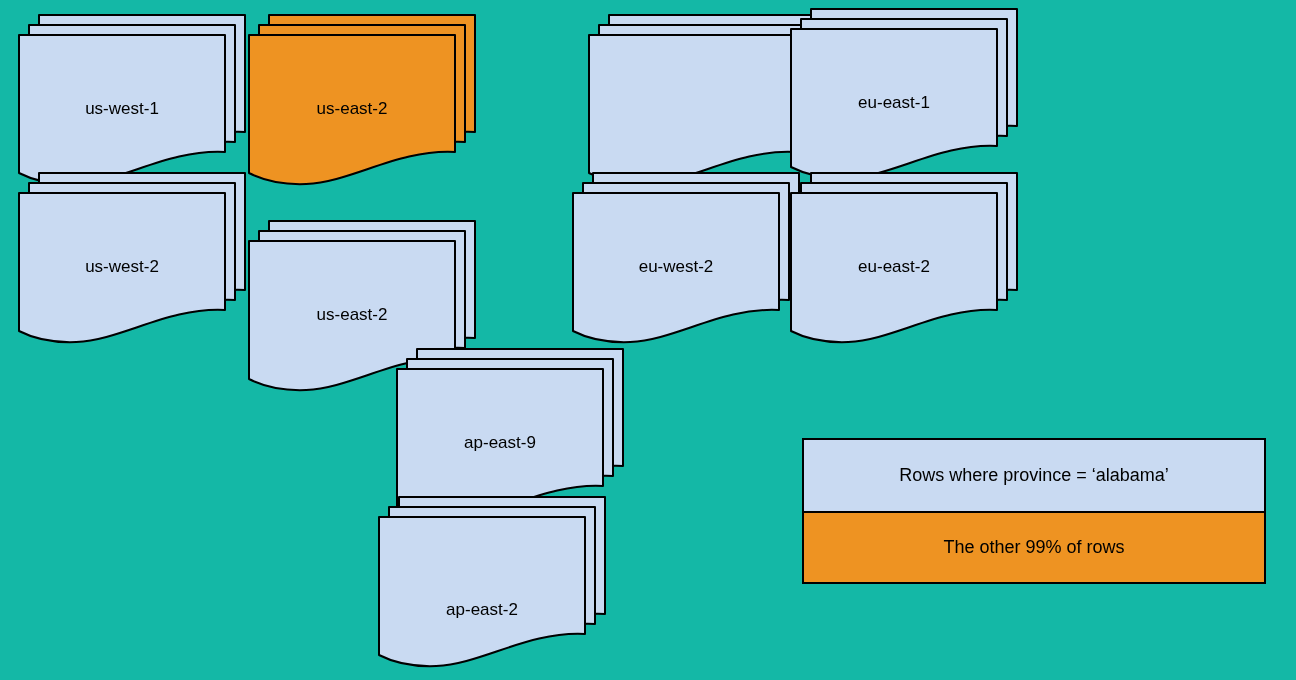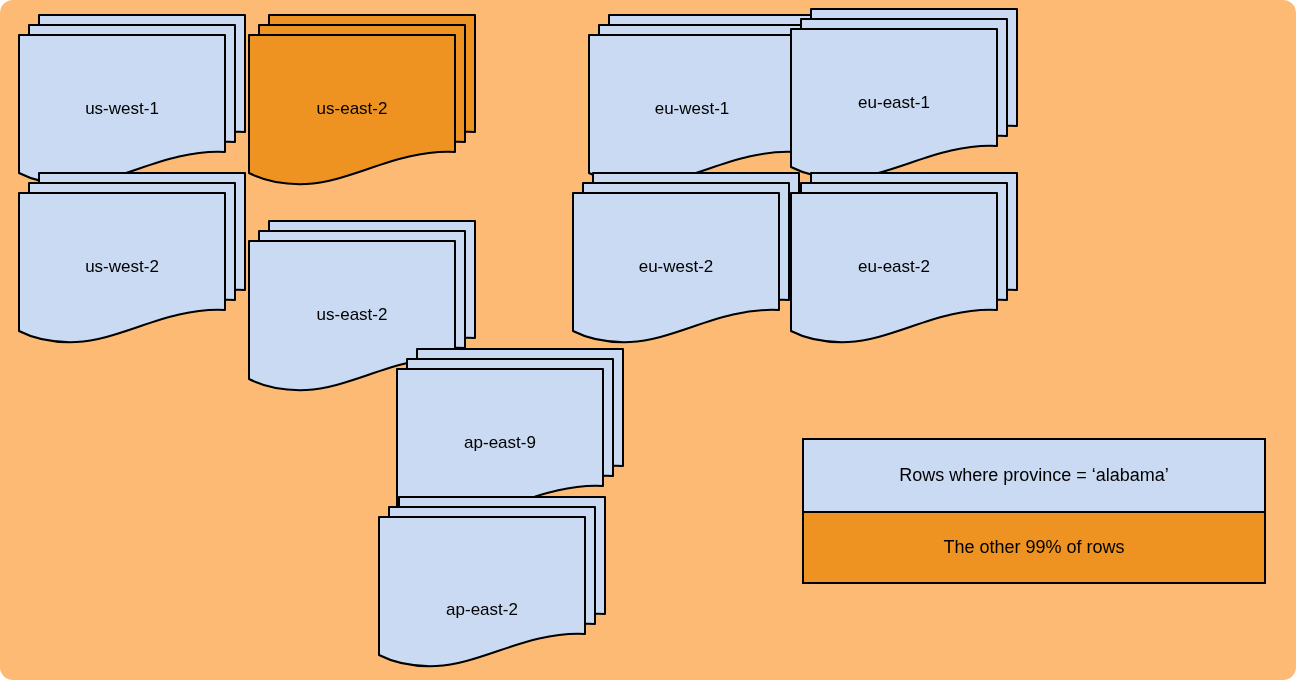--- a/index.html
+++ b/index.html
@@ -10,22 +10,21 @@
   body {
     width: 1296px;
     height: 680px;
     font-family: "Liberation Sans", sans-serif;
     overflow: hidden;
   }
   #canvas {
     position: relative;
     width: 1296px;
     height: 680px;
-    background: #fdba74;
-    border-radius: 13px;
+    background: #14b8a6;
   }
   .stack {
     position: absolute;
   }
   .stack svg {
     display: block;
     overflow: visible;
   }
   .stack-label {
     position: absolute;
@@ -79,21 +78,20 @@
         <path d="M 1 1 L 207 1 L 207 118 C 149.76 115, 104 148, 58.24000000000001 150 C 33.28 151, 14.560000000000002 146, 1 139 Z" fill="#ee9322" stroke="#000000" stroke-width="2" stroke-linejoin="round" transform="translate(0,20)"></path>
       </svg>
       <div class="stack-label" style="top: 85px; width: 208px;">us-east-2</div>
     </div>
     <div class="stack" style="left: 588px; top: 14px; width: 228px; height: 172px;">
       <svg width="228" height="172">
         <path d="M 1 1 L 207 1 L 207 118 C 149.76 115, 104 148, 58.24000000000001 150 C 33.28 151, 14.560000000000002 146, 1 139 Z" fill="#c9daf2" stroke="#000000" stroke-width="2" stroke-linejoin="round" transform="translate(20,0)"></path>
         <path d="M 1 1 L 207 1 L 207 118 C 149.76 115, 104 148, 58.24000000000001 150 C 33.28 151, 14.560000000000002 146, 1 139 Z" fill="#c9daf2" stroke="#000000" stroke-width="2" stroke-linejoin="round" transform="translate(10,10)"></path>
         <path d="M 1 1 L 207 1 L 207 118 C 149.76 115, 104 148, 58.24000000000001 150 C 33.28 151, 14.560000000000002 146, 1 139 Z" fill="#c9daf2" stroke="#000000" stroke-width="2" stroke-linejoin="round" transform="translate(0,20)"></path>
       </svg>
-      <div class="stack-label" style="top: 85px; width: 208px;">eu-west-1</div>
     </div>
     <div class="stack" style="left: 790px; top: 8px; width: 228px; height: 172px;">
       <svg width="228" height="172">
         <path d="M 1 1 L 207 1 L 207 118 C 149.76 115, 104 148, 58.24000000000001 150 C 33.28 151, 14.560000000000002 146, 1 139 Z" fill="#c9daf2" stroke="#000000" stroke-width="2" stroke-linejoin="round" transform="translate(20,0)"></path>
         <path d="M 1 1 L 207 1 L 207 118 C 149.76 115, 104 148, 58.24000000000001 150 C 33.28 151, 14.560000000000002 146, 1 139 Z" fill="#c9daf2" stroke="#000000" stroke-width="2" stroke-linejoin="round" transform="translate(10,10)"></path>
         <path d="M 1 1 L 207 1 L 207 118 C 149.76 115, 104 148, 58.24000000000001 150 C 33.28 151, 14.560000000000002 146, 1 139 Z" fill="#c9daf2" stroke="#000000" stroke-width="2" stroke-linejoin="round" transform="translate(0,20)"></path>
       </svg>
       <div class="stack-label" style="top: 85px; width: 208px;">eu-east-1</div>
     </div>
     <div class="stack" style="left: 18px; top: 172px; width: 228px; height: 172px;">

